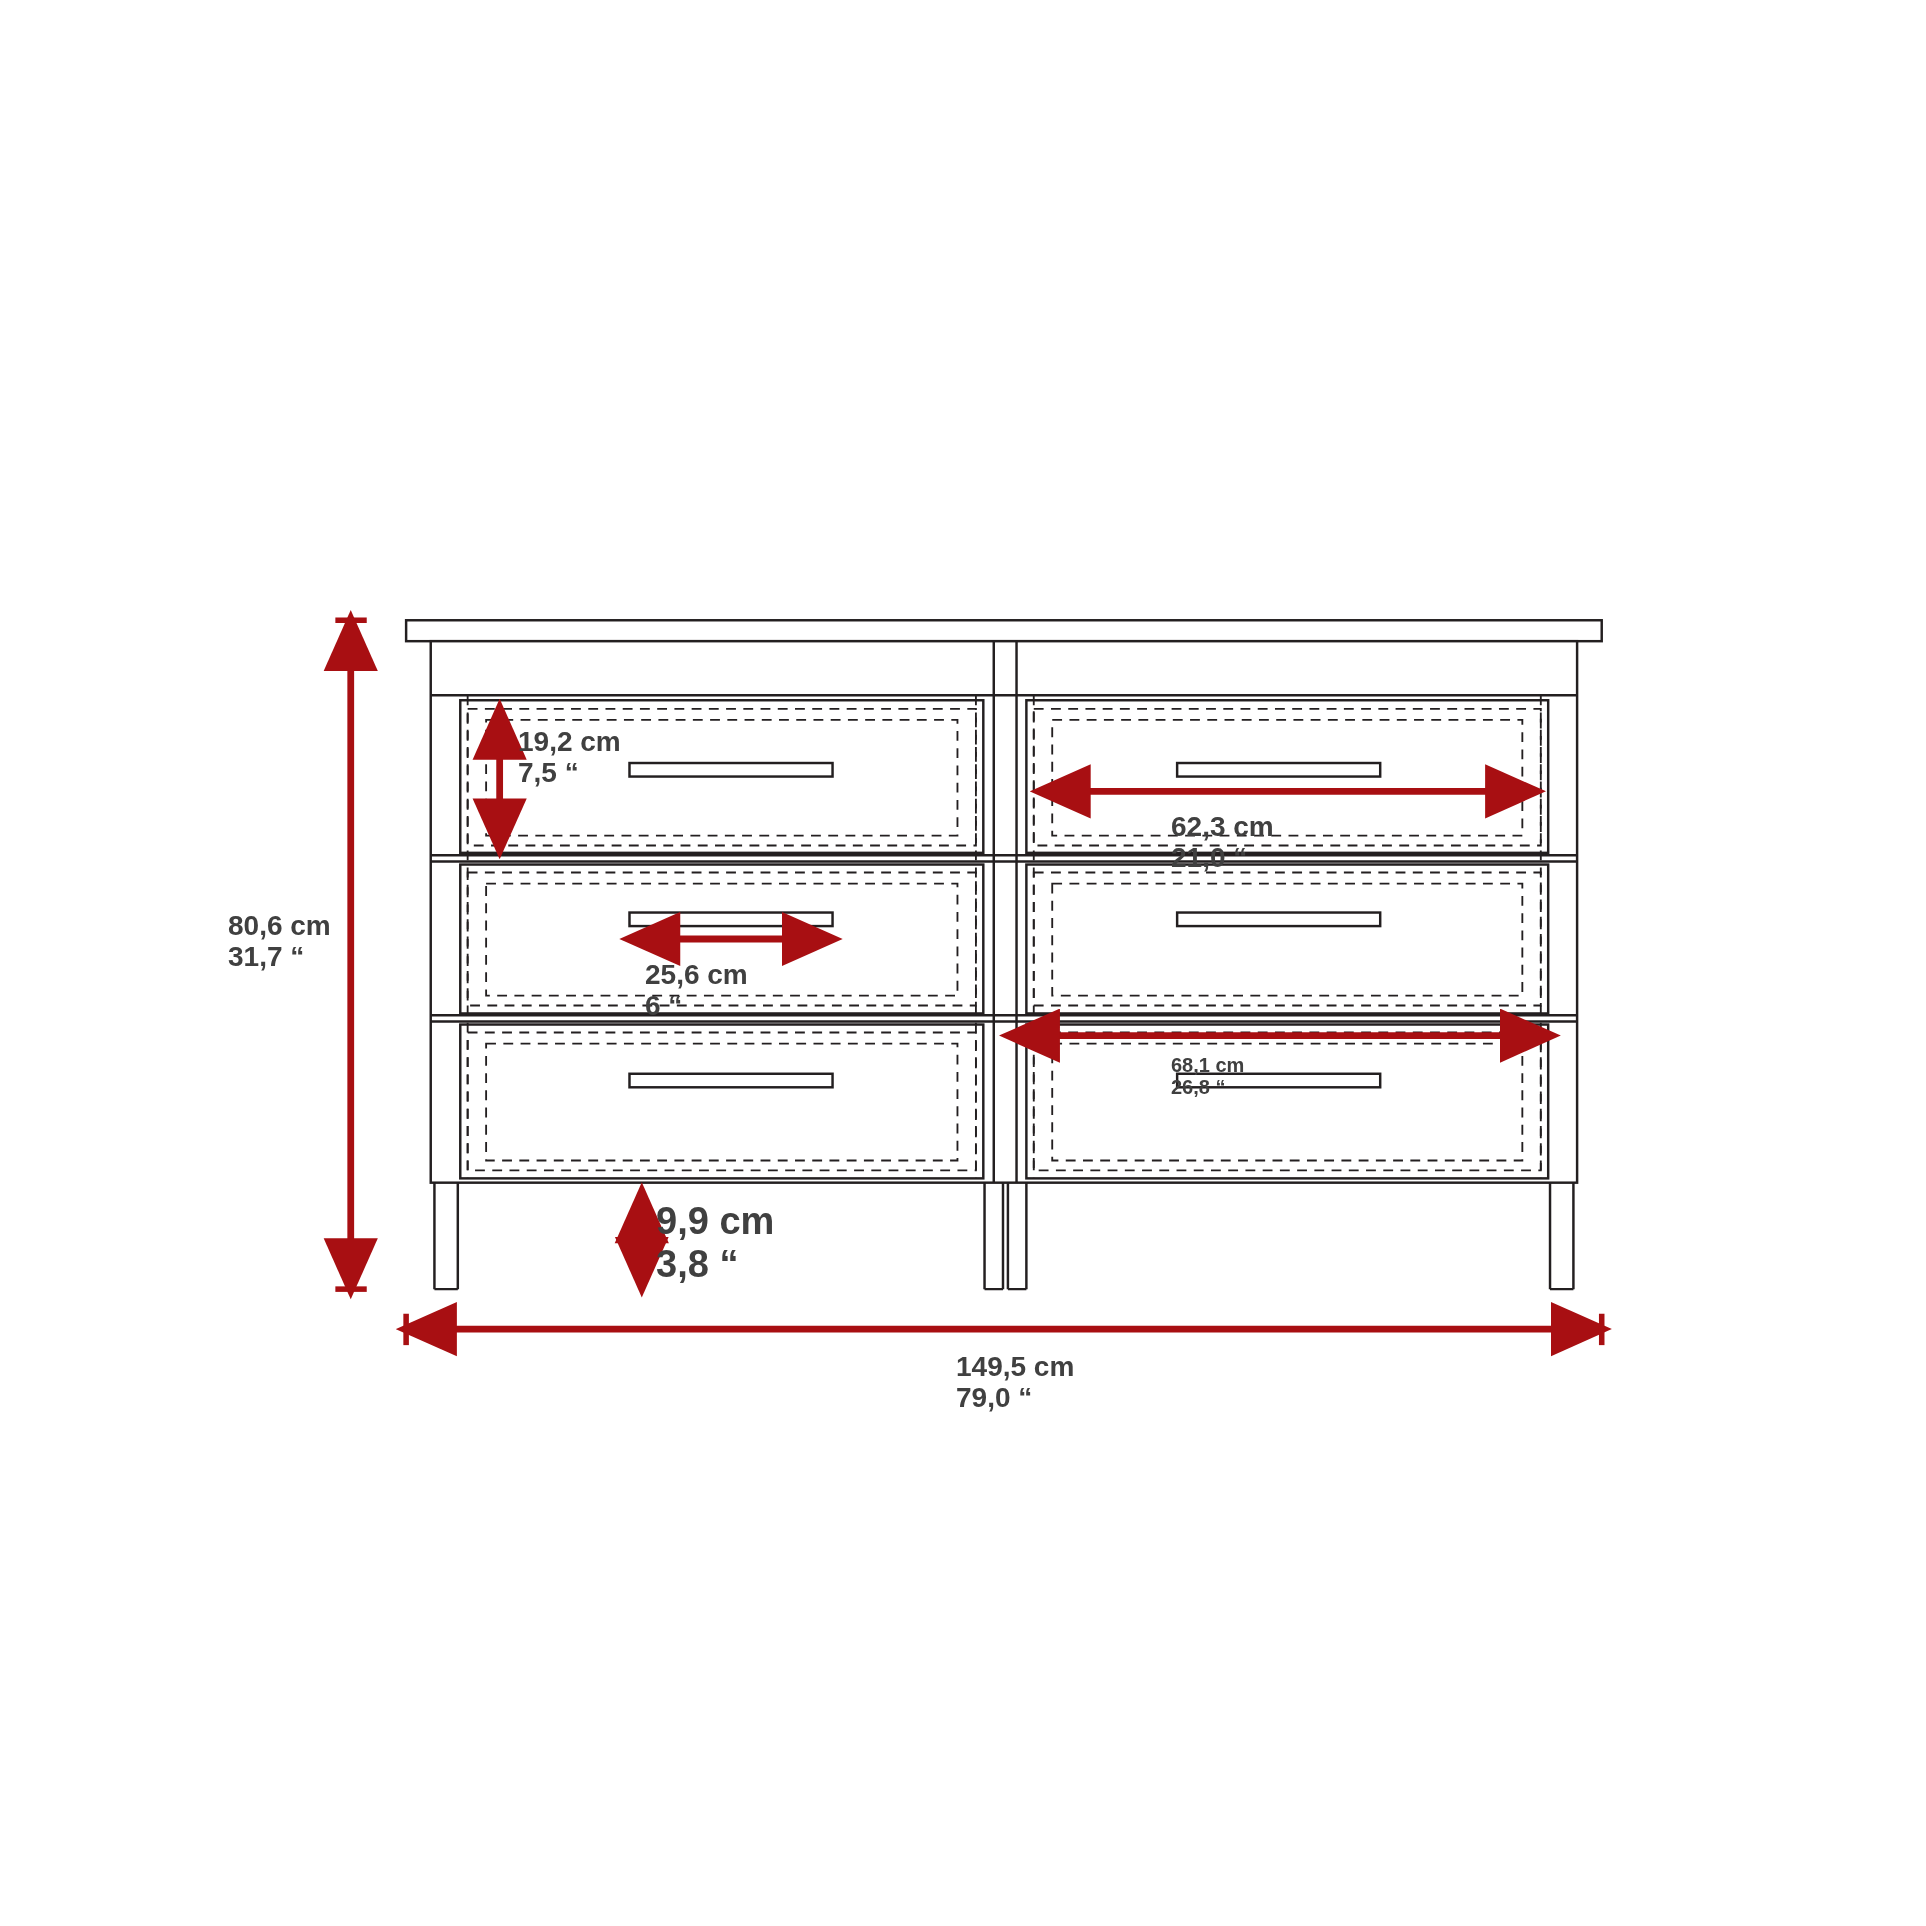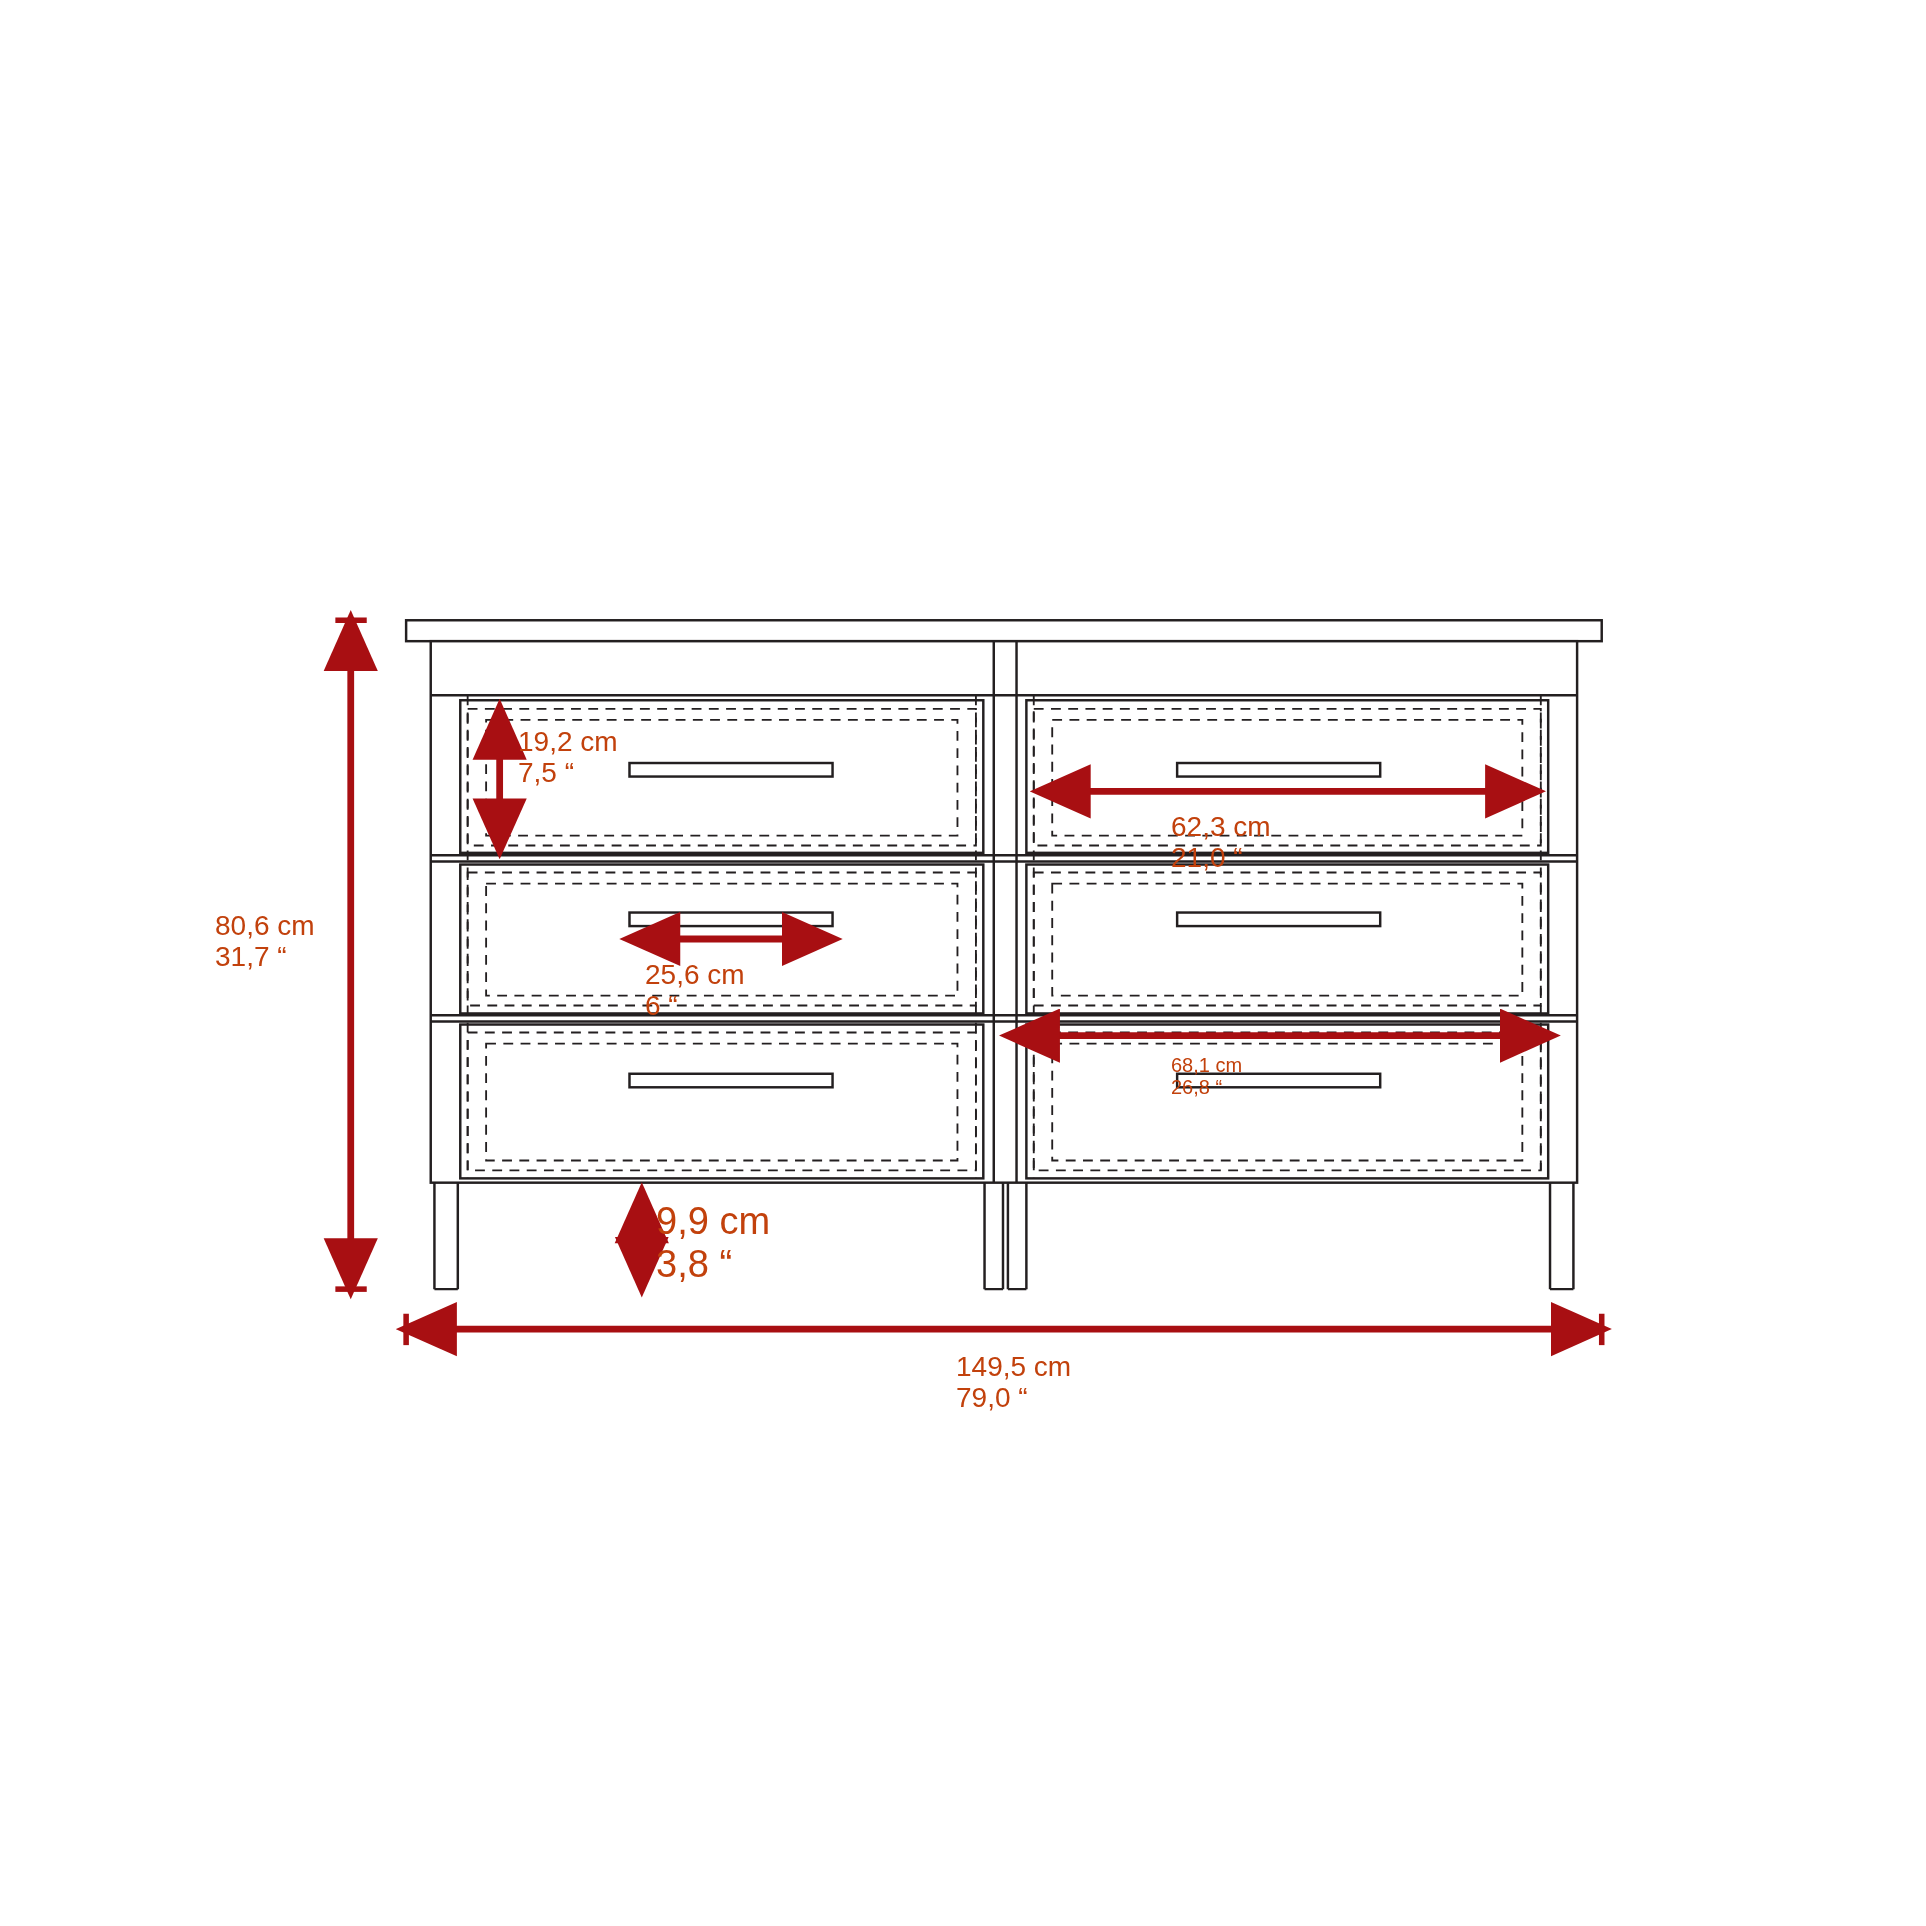--- a/index.html
+++ b/index.html
@@ -15,22 +15,22 @@
     overflow: hidden;
   }
   #stage {
     position: absolute;
     left: 0; top: 0;
     width: 1926px;
     height: 1926px;
   }
   .dim-label {
     position: absolute;
-    color: #c2410c;
-    font-weight: normal;
+    color: #404040;
+    font-weight: bold;
     line-height: 1.12;
     white-space: nowrap;
     font-family: "Liberation Sans", sans-serif;
   }
   .dim-label .l2 { display: block; }
   .center { text-align: left; }
   svg.layer {
     position: absolute;
     left: 0; top: 0;
     width: 1926px;
@@ -134,21 +134,21 @@
       <line x1="1640" y1="1683" x2="2520" y2="1683" marker-start="url(#al)" marker-end="url(#ar)"></line>
 
       <line x1="1043" y1="1938" x2="1043" y2="2092" marker-start="url(#al)" marker-end="url(#ar)"></line>
 
       <line x1="660" y1="2160" x2="2603" y2="2160" marker-start="url(#al)" marker-end="url(#ar)"></line>
       <line x1="660" y1="2135" x2="660" y2="2186" stroke-width="9"></line>
       <line x1="2603" y1="2135" x2="2603" y2="2186" stroke-width="9"></line>
     </g>
   </svg>
 
-  <div class="dim-label center" style="left:215px; top:910px; width:117px; font-size:28px;">
+  <div class="dim-label center" style="left:228px; top:910px; width:117px; font-size:28px;">
     <span>80,6 cm</span>
     <span class="l2">31,7 “</span>
   </div>
 
   <div class="dim-label" style="left:518px; top:726px; font-size:28px;">
     <span>19,2 cm</span>
     <span class="l2">7,5 “</span>
   </div>
 
   <div class="dim-label center" style="left:1171px; top:811px; width:172px; font-size:28px;">

